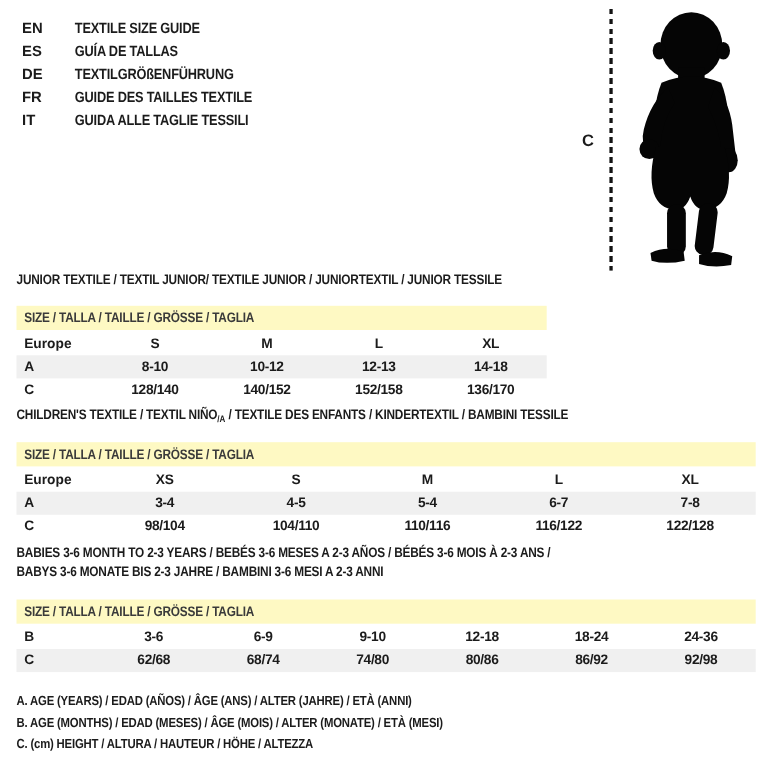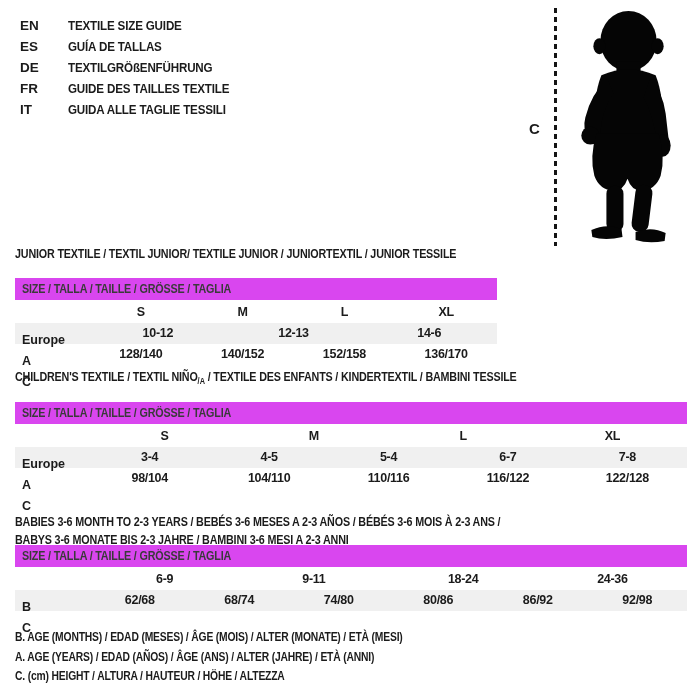--- a/index.html
+++ b/index.html
@@ -15,32 +15,32 @@
   .lang-code{width:48px;flex:0 0 48px;}
   
   .dashed-line{position:absolute;left:554px;top:8px;width:3px;height:238px;
     background:repeating-linear-gradient(to bottom,#141414 0 5px,transparent 5px 9px);}
   .measure-c{position:absolute;left:529px;top:120px;font-weight:bold;font-size:15px;}
   .baby-svg{position:absolute;left:561px;top:5px;width:133px;height:241px;}
   
   .section-title{position:absolute;left:15px;font-weight:bold;font-size:12.5px;}
   #junior-title{top:247px;text-align:center;}
   #children-title{top:370px;}
-  #babies-title{top:514px;line-height:17.5px;text-decoration:underline;}
+  #babies-title{top:494px;line-height:17.5px;text-decoration:underline;}
   .sub{font-size:8.5px;vertical-align:-3px;letter-spacing:0;}
   
   .size-table{position:absolute;left:15px;}
   #junior-table{top:278px;width:482px;}
   #children-table{top:402px;width:672px;}
   #babies-table{top:545px;width:672px;}
-  .t-header{height:22px;line-height:22px;background:#d946ef;color:#3a3a3a;
+  .t-header{height:22px;line-height:22px;background:#fef9c3;color:#3a3a3a;
     font-weight:bold;font-size:12.5px;padding-left:7px;margin-bottom:2px;}
   .t-row{display:flex;height:21px;line-height:21px;font-size:12.5px;font-weight:bold;}
   .t-row.alt{background:#f0f0f0;}
-  .t-label{width:68px;flex:0 0 68px;padding-left:7px;box-sizing:content-box;margin-top:28px;}
+  .t-label{width:68px;flex:0 0 68px;padding-left:7px;box-sizing:content-box;}
   .t-cell{flex:1;text-align:center;letter-spacing:-0.3px;}
   
   .notes{position:absolute;left:15px;top:628px;font-weight:bold;font-size:12px;line-height:19.5px;}
 </style>
 </head>
 <body>
 
 <div class="canvas">
 
   <div class="lang-block">
@@ -96,42 +96,44 @@
     </div>
     <div class="t-row">
       <span class="t-label">Europe</span>
       <span class="t-cell">S</span>
       <span class="t-cell">M</span>
       <span class="t-cell">L</span>
       <span class="t-cell">XL</span>
     </div>
     <div class="t-row alt">
       <span class="t-label">A</span>
+      <span class="t-cell">8-10</span>
       <span class="t-cell">10-12</span>
       <span class="t-cell">12-13</span>
-      <span class="t-cell">14-6</span>
+      <span class="t-cell">14-18</span>
     </div>
     <div class="t-row">
       <span class="t-label">C</span>
       <span class="t-cell">128/140</span>
       <span class="t-cell">140/152</span>
       <span class="t-cell">152/158</span>
       <span class="t-cell">136/170</span>
     </div>
   </div>
 
   <div class="section-title" id="children-title">
     <span class="condensed"><span>CHILDREN'S TEXTILE / TEXTIL NIÑO</span><span class="sub">/A</span><span> / TEXTILE DES ENFANTS / KINDERTEXTIL / BAMBINI TESSILE</span></span>
   </div>
   <div class="size-table" id="children-table">
     <div class="t-header">
       <span class="condensed">SIZE / TALLA / TAILLE / GRÖSSE / TAGLIA</span>
     </div>
     <div class="t-row">
       <span class="t-label">Europe</span>
+      <span class="t-cell">XS</span>
       <span class="t-cell">S</span>
       <span class="t-cell">M</span>
       <span class="t-cell">L</span>
       <span class="t-cell">XL</span>
     </div>
     <div class="t-row alt">
       <span class="t-label">A</span>
       <span class="t-cell">3-4</span>
       <span class="t-cell">4-5</span>
       <span class="t-cell">5-4</span>
@@ -151,35 +153,37 @@
   <div class="section-title" id="babies-title">
     <div><span class="condensed">BABIES 3-6 MONTH TO 2-3 YEARS / BEBÉS 3-6 MESES A 2-3 AÑOS / BÉBÉS 3-6 MOIS À 2-3 ANS /</span></div>
     <div><span class="condensed">BABYS 3-6 MONATE BIS 2-3 JAHRE / BAMBINI 3-6 MESI A 2-3 ANNI</span></div>
   </div>
   <div class="size-table" id="babies-table">
     <div class="t-header">
       <span class="condensed">SIZE / TALLA / TAILLE / GRÖSSE / TAGLIA</span>
     </div>
     <div class="t-row">
       <span class="t-label">B</span>
+      <span class="t-cell">3-6</span>
       <span class="t-cell">6-9</span>
-      <span class="t-cell">9-11</span>
+      <span class="t-cell">9-10</span>
+      <span class="t-cell">12-18</span>
       <span class="t-cell">18-24</span>
       <span class="t-cell">24-36</span>
     </div>
     <div class="t-row alt">
       <span class="t-label">C</span>
       <span class="t-cell">62/68</span>
       <span class="t-cell">68/74</span>
       <span class="t-cell">74/80</span>
       <span class="t-cell">80/86</span>
       <span class="t-cell">86/92</span>
       <span class="t-cell">92/98</span>
     </div>
   </div>
 
   <div class="notes">
+    <div><span class="condensed">A. AGE (YEARS) / EDAD (AÑOS) / ÂGE (ANS) / ALTER (JAHRE) / ETÀ (ANNI)</span></div>
     <div><span class="condensed">B. AGE (MONTHS) / EDAD (MESES) / ÂGE (MOIS) / ALTER (MONATE) / ETÀ (MESI)</span></div>
-    <div><span class="condensed">A. AGE (YEARS) / EDAD (AÑOS) / ÂGE (ANS) / ALTER (JAHRE) / ETÀ (ANNI)</span></div>
     <div><span class="condensed">C. (cm) HEIGHT / ALTURA / HAUTEUR / HÖHE / ALTEZZA</span></div>
   </div>
 
 </div>
 
 </body></html>

